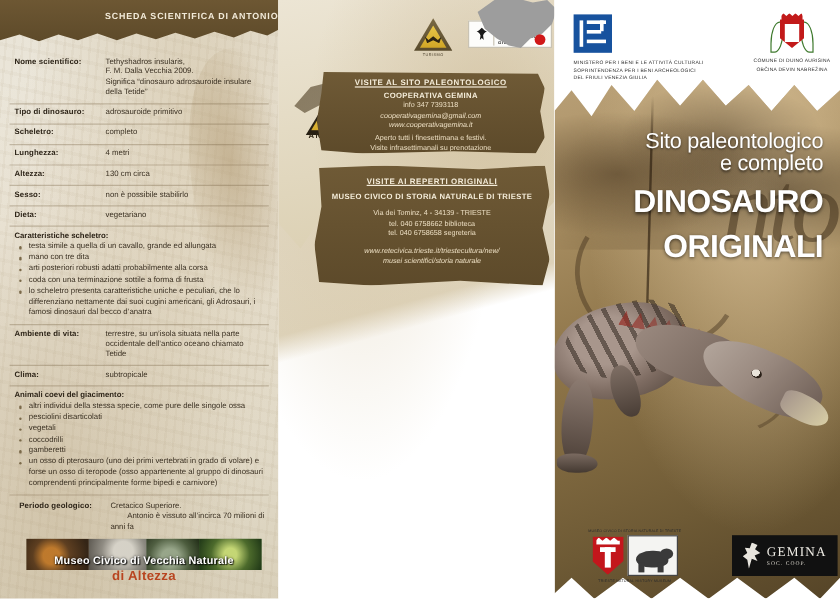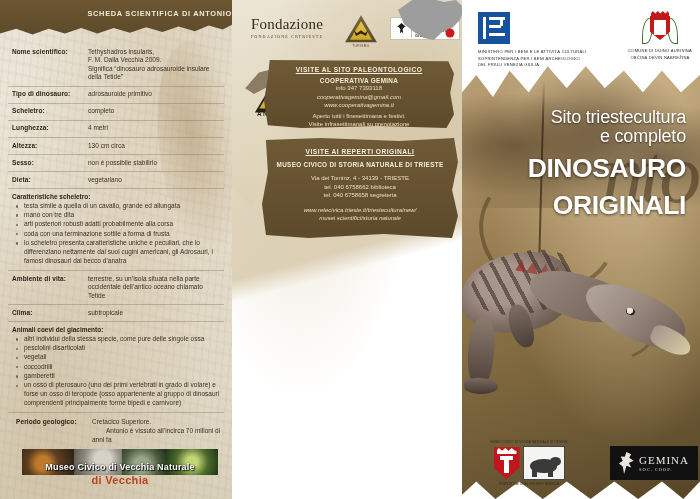--- a/index.html
+++ b/index.html
@@ -430,30 +430,26 @@
       </div>
     </div>
 
     <div class="museum-banner">
       <div class="mb-seg mb1"></div>
       <div class="mb-seg mb2"></div>
       <div class="mb-seg mb3"></div>
       <div class="mb-seg mb4"></div>
     </div>
     <div class="museum-line1">Museo Civico di Vecchia Naturale</div>
-    <div class="museum-line2">di Vecchia</div>
+    <div class="museum-line2">di Altezza</div>
   </div>
 
   <div class="panel-mid">
     <div class="mid-paper"></div>
 
-    <div class="logo-fond">
-      <div class="fz1">Fondazione</div>
-      <div class="fz2">FONDAZIONE CRTRIESTE</div>
-    </div>
 
     <div class="logo-tri">
       <div class="tri-badge"></div>
       <div class="tri-inner"></div>
       <div class="tri-bat"></div>
       <div class="tri-cap">TURISMO</div>
     </div>
 
     <div class="logo-reg">
       <div class="reg-eagle">
@@ -541,21 +537,21 @@
     </div>
 
     <div class="hero">
       <div class="hero-rock"></div>
       <div class="hero-fossilline"></div>
       <div class="hero-ink1"></div>
       <div class="hero-ink2"></div>
       <div class="hero-script">ntoni</div>
 
       <div class="title-wrap">
-        <div class="t-sm">Sito triestecultura</div>
+        <div class="t-sm">Sito paleontologico</div>
         <div class="t-sm">e completo</div>
         <div class="t-big">DINOSAURO</div>
         <div class="t-big">ORIGINALI</div>
       </div>
 
       <div class="dino-art">
         <div class="d-body"></div>
         <div class="d-stripes"></div>
         <div class="d-crest"></div>
         <div class="d-leg1"></div>

